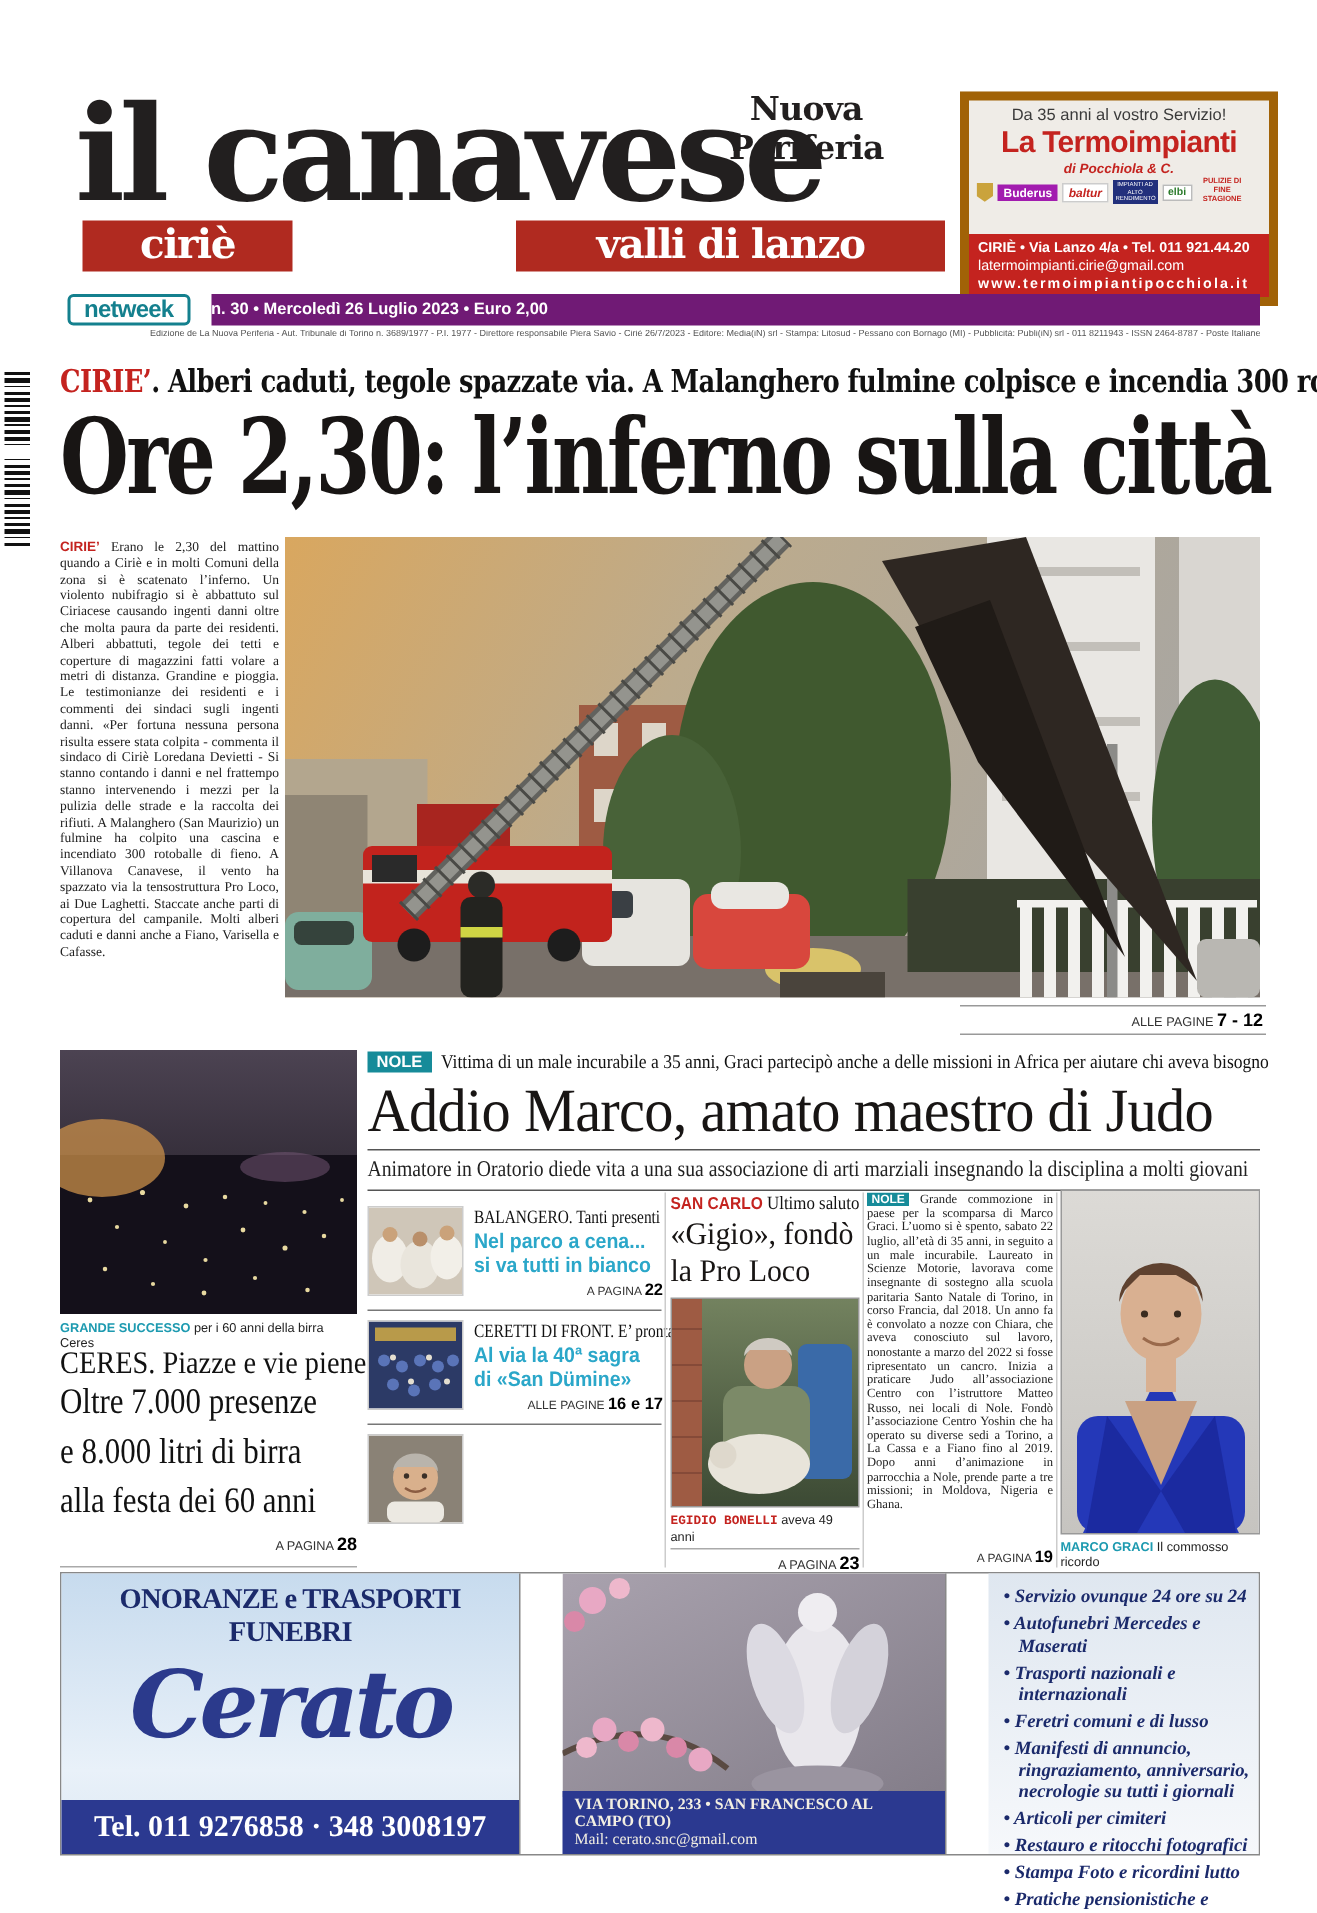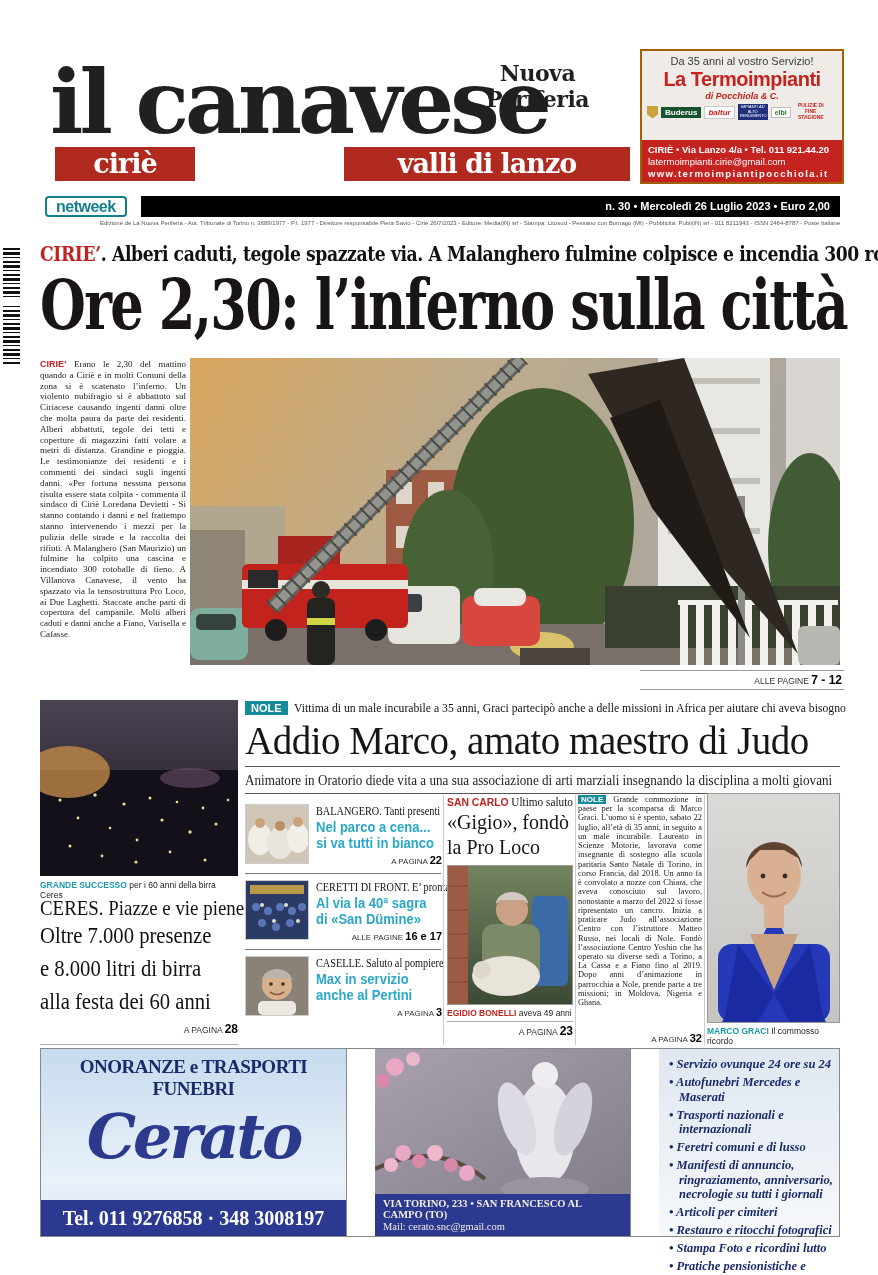--- a/index.html
+++ b/index.html
@@ -17,42 +17,42 @@
   .m-overline{left:445px;top:60px;width:185px;text-align:center;
     font:bold 22px "DejaVu Serif", serif;letter-spacing:-0.5px;color:#221f1f;}
   .m-title{left:50px;top:58px;font:bold 88px "DejaVu Serif", serif;letter-spacing:-4px;
     line-height:1;color:#221f1f;}
   .ed-box{top:147px;height:34px;background:#b02a20;color:#fff;text-align:center;
     font:bold 27px "DejaVu Serif", serif;line-height:33px;letter-spacing:-1px;}
   .ed-left{left:55px;width:140px;}
   .ed-right{left:344px;width:286px;}
 
   
-  .top-ad{left:640px;top:49px;width:200px;height:131px;background:#efece7;border:2px solid #a16207;
+  .top-ad{left:640px;top:61px;width:200px;height:131px;background:#efece7;border:6px solid #a16207;
     font-family:"Liberation Sans", sans-serif;}
   .ta-tag{margin:4px 6px 0;font-size:11px;color:#3a3a3a;text-align:center;}
   .ta-brand{margin:1px 4px 0;font-weight:bold;font-size:20px;color:#c4231f;text-align:center;letter-spacing:-0.5px;}
   .ta-sub{font-style:italic;font-weight:bold;font-size:9px;color:#c4231f;text-align:center;}
   .ta-logos{display:flex;align-items:center;gap:3px;margin:4px 5px 3px;height:14px;}
   .ta-shield{width:11px;height:13px;background:#caa33c;clip-path:polygon(0 0,100% 0,100% 70%,50% 100%,0 70%);}
-  .ta-lg1{background:#14532d;color:#fff;font:bold 8px "Liberation Sans",sans-serif;padding:1px 4px;}
+  .ta-lg1{background:#a21caf;color:#fff;font:bold 8px "Liberation Sans",sans-serif;padding:1px 4px;}
   .ta-lg2{background:#fff;color:#c4231f;font:bold italic 8px "Liberation Sans",sans-serif;padding:1px 3px;border:1px solid #ccc;}
   .ta-lg3{background:#22307c;color:#fff;font:4px "Liberation Sans",sans-serif;padding:1px 2px;line-height:1.1;width:26px;text-align:center;}
   .ta-lg4{background:#fff;border:1px solid #bbb;color:#2a7a2a;font:bold 7px "Liberation Sans",sans-serif;padding:1px 3px;}
   .ta-note{color:#c4231f;font:bold 5px "Liberation Sans",sans-serif;line-height:1.15;width:34px;text-align:center;}
   .ta-foot{position:absolute;left:0;right:0;bottom:0;background:#c4231f;color:#fff;padding:4px 6px 3px;}
   .ta-f1{font:bold 9.5px "Liberation Sans",sans-serif;}
   .ta-f2{font:9.5px "Liberation Sans",sans-serif;margin-top:1px;}
   .ta-f3{font:bold 9.5px "Liberation Sans",sans-serif;letter-spacing:1.4px;margin-top:1px;}
 
   
   .nw-row{left:45px;top:196px;width:795px;height:21px;display:flex;align-items:stretch;gap:18px;}
   .nw-logo{background:#fff;border:2px solid #14808e;border-radius:4px;color:#14808e;z-index:2;
     font:bold 16px "Liberation Sans",sans-serif;line-height:17px;padding:0 9px;letter-spacing:-0.5px;}
-  .nw-bar{flex:1;background:#000000;color:#fff;text-align:right;margin-left:-4px;
+  .nw-bar{flex:1;background:#701a75;color:#fff;text-align:left;margin-left:-4px;
     font:bold 11px "Liberation Sans",sans-serif;line-height:21px;padding-right:10px;}
   .fineprint{left:100px;top:220px;width:740px;font:6px "Liberation Sans",sans-serif;color:#555;
     white-space:nowrap;overflow:hidden;}
 
   
   .lead-kicker{left:40px;top:241px;white-space:nowrap;transform:scaleX(.82);transform-origin:0 50%;
     font:bold 21px "DejaVu Serif",serif;letter-spacing:-0.5px;color:#111;}
   .red{color:#c4231f;}
   .lead-headline{left:40px;top:264px;white-space:nowrap;transform:scale(.85,1.12);transform-origin:0 0;
     font:bold 62px "DejaVu Serif",serif;letter-spacing:-2px;color:#181514;}
@@ -100,21 +100,21 @@
 
   
   .sc-col{left:447px;top:795px;width:126px;padding-left:0;}
   .vrule{position:absolute;top:795px;height:250px;width:0;border-left:1px solid #ccc;}
   .sc-kicker{white-space:nowrap;transform:scaleX(.9);transform-origin:0 0;font:12.5px "Liberation Serif",serif;}
   .sc-tag{color:#c4231f;font:bold 11.5px "Liberation Sans",sans-serif;}
   .sc-line{white-space:nowrap;font:21px "Liberation Serif",serif;line-height:25px;color:#181514;
     transform:scaleX(.95);transform-origin:0 0;}
   .sc-photo{width:124px;height:138px;border:1px solid #999;margin-top:5px;}
   .sc-cap{font:8.5px "Liberation Sans",sans-serif;color:#222;margin-top:3px;}
-  .cap-red{color:#c4231f;font-weight:bold;}
+  .cap-red{color:#c4231f;font-weight:bold;font-family:Liberation Mono, monospace;}
   .sc-page{text-align:right;font:8.5px "Liberation Sans",sans-serif;color:#333;margin-top:3px;
     border-top:1px solid #aaa;padding-top:2px;}
   .sc-page b{font-size:12px;color:#000;}
 
   
   .nole-body{left:578px;top:795px;width:124px;height:236px;text-align:justify;
     font:8.4px/1.1 "Liberation Serif",serif;color:#222;overflow:hidden;}
   .nole-body-tag{background:#168b99;color:#fff;font:bold 8px "Liberation Sans",sans-serif;padding:0 3px;}
   .nole-page{left:578px;top:1032px;width:124px;text-align:right;font:8px "Liberation Sans",sans-serif;color:#333;}
   .nole-page b{font-size:11px;color:#000;}
@@ -391,26 +391,20 @@
         <svg width="62" height="58" viewBox="0 0 62 58">
             <rect width="62" height="58" fill="#8a8276"></rect>
             <circle cx="31" cy="28" r="15" fill="#d9b08c"></circle>
             <path d="M16 24 a15 12 0 0 1 30 0 l-3 -3 -24 0 z" fill="#b9b4ac"></path>
             <rect x="12" y="44" width="38" height="14" rx="5" fill="#ece9e2"></rect>
             <circle cx="25" cy="27" r="1.8" fill="#3a3028"></circle>
             <circle cx="37" cy="27" r="1.8" fill="#3a3028"></circle>
             <path d="M24 35 q7 5 14 0" stroke="#8a5c42" stroke-width="1.6" fill="none"></path>
           </svg>
       </div>
-      <div class="brief-txt">
-        <div class="brief-kicker">CASELLE. Saluto al pompiere</div>
-        <div class="brief-line">Max in servizio</div>
-        <div class="brief-line">anche al Pertini</div>
-        <div class="brief-page"><span>A PAGINA</span> <b>3</b></div>
-      </div>
     </div>
   </div>
 
   <div class="vrule" style="left:443px"></div>
   <div class="vrule" style="left:575px"></div>
   <div class="vrule" style="left:704px"></div>
 
   <div class="abs sc-col">
     <div class="sc-kicker">
       <span class="sc-tag">SAN CARLO</span><span> Ultimo saluto</span>
@@ -448,21 +442,21 @@
     <div class="sc-page">
       <span>A PAGINA</span> <b>23</b>
     </div>
   </div>
 
   <div class="abs nole-body">
     <span class="nole-body-tag">NOLE</span>
     <span>Grande commozione in paese per la scomparsa di Marco Graci. L’uomo si è spento, sabato 22 luglio, all’età di 35 anni, in seguito a un male incurabile. Laureato in Scienze Motorie, lavorava come insegnante di sostegno alla scuola paritaria Santo Natale di Torino, in corso Francia, dal 2018. Un anno fa è convolato a nozze con Chiara, che aveva conosciuto sul lavoro, nonostante a marzo del 2022 si fosse ripresentato un cancro. Inizia a praticare Judo all’associazione Centro con l’istruttore Matteo Russo, nei locali di Nole. Fondò l’associazione Centro Yoshin che ha operato su diverse sedi a Torino, a La Cassa e a Fiano fino al 2019. Dopo anni d’animazione in parrocchia a Nole, prende parte a tre missioni; in Moldova, Nigeria e Ghana.</span>
   </div>
   <div class="abs nole-page">
-    <span>A PAGINA</span> <b>32</b>
+    <span>A PAGINA</span> <b>19</b>
   </div>
 
   <div class="abs np-col">
     <div class="np-photo">
       <svg width="131" height="228" viewBox="0 0 131 228">
           <defs>
             <linearGradient id="npbg" x1="0" y1="0" x2="0" y2="1">
               <stop offset="0" stop-color="#dcdad6"></stop>
               <stop offset="1" stop-color="#c6c4c0"></stop>
             </linearGradient>

